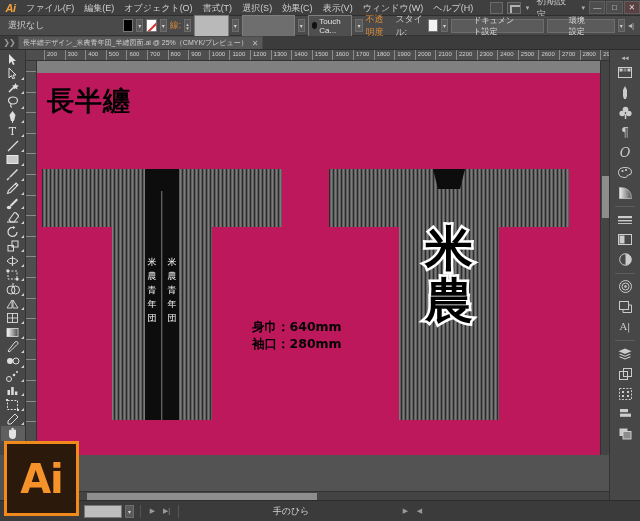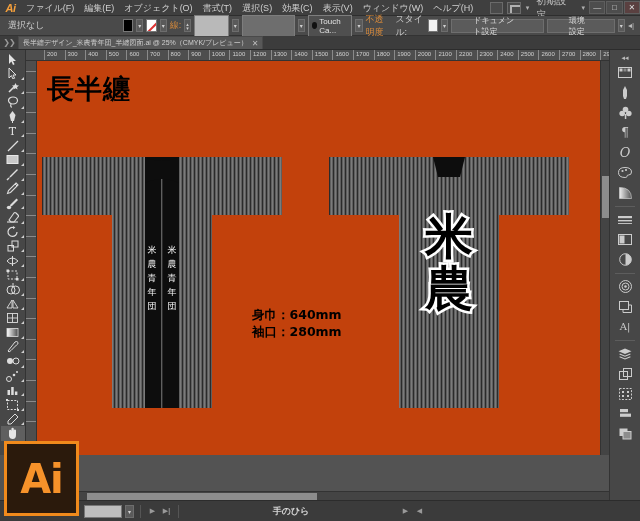--- a/index.html
+++ b/index.html
@@ -126,21 +126,21 @@
   .rtick { position:absolute; top:0; height:11px; border-left:1px solid #8a8a8a; }
   .rtick span { position:absolute; left:2px; top:1px; font-size:6px; color:#cfcfcf; }
   .rtick-v { position:absolute; left:0; width:11px; border-top:1px solid #8a8a8a; }
 
   
   .canvas-wrap {
     position:absolute; left:37px; top:61px; width:572px; height:394px;
     background:#808080; overflow:hidden;
   }
   .artboard {
-    position:absolute; left:0px; top:0px; width:572px; height:394px; background:#c2410c;
+    position:absolute; left:0px; top:12px; width:572px; height:394px; background:#be185d;
   }
   .doc-title {
     position:absolute; left:10px; top:10px;
     font-family:"DejaVu Serif","Liberation Serif",serif;
     font-size:27px; color:#000; font-weight:bold; letter-spacing:1px;
   }
 
   
   .garment { position:absolute; }
 
@@ -176,21 +176,21 @@
   .hscroll {
     position:absolute; left:37px; bottom:21px; width:572px; height:9px;
     background:#444; border-top:1px solid #333;
   }
   .hscroll .thumb { position:absolute; top:1px; left:50px; width:230px; height:7px; background:#8d8d8d; }
 
   
   .statusbar {
     position:absolute; left:0; bottom:0; width:640px; height:21px;
     background:#3b3b3b; border-top:1px solid #2c2c2c;
-    display:flex; align-items:center; padding-left:84px; gap:3px;font-weight:bold;
+    display:flex; align-items:center; padding-left:84px; gap:3px;
   }
   .zoomfield {
     width:38px; height:13px; background:#bdbdbd; border:1px solid #777;
     display:flex; align-items:center; padding-left:2px; font-size:8px; color:#111;
   }
   .navbtn { width:11px; height:13px; display:flex; align-items:center; justify-content:center;
             color:#999; font-size:7px;}
   .status-sep { width:1px; height:13px; background:#555; margin:0 3px; }
   .status-text { flex:1; text-align:center; font-size:9px; color:#d6d6d6; }
 

